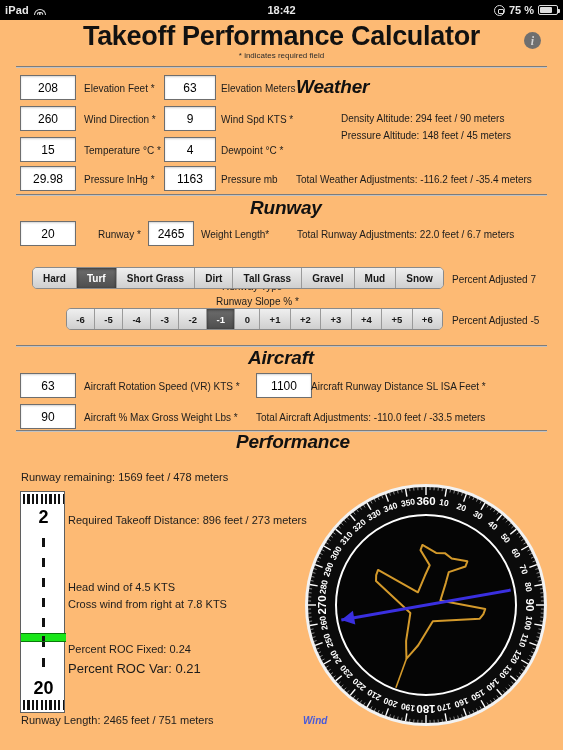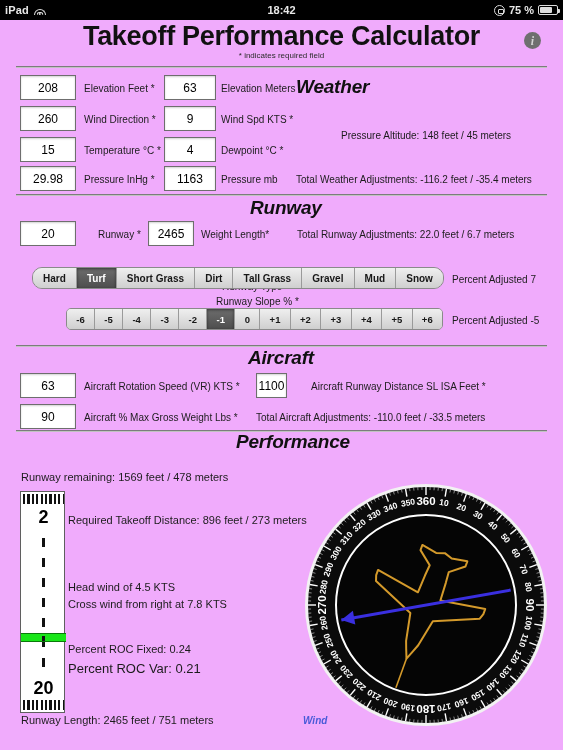--- a/index.html
+++ b/index.html
@@ -5,21 +5,21 @@
   * { box-sizing: border-box; margin: 0; padding: 0; }
   html, body {
     width: 563px; height: 750px;
     background: #000;
     font-family: "Liberation Sans", sans-serif;
     overflow: hidden;
   }
   #app {
     position: relative;
     width: 563px; height: 750px;
-    background: #f0abfc;
+    background: #fdba74;
     overflow: hidden;
   }
 
   
   #statusbar {
     position: absolute; top: 0; left: 0;
     width: 563px; height: 20px;
     background: #000;
     color: #e8e8e8;
     font-size: 11px;
@@ -190,34 +190,35 @@
   <div class="fld" style="left:20px; top:137px; width:56px;">15</div>
   <div class="lbl" style="left:84px; top:145px;">Temperature °C *</div>
   <div class="fld" style="left:164px; top:137px; width:52px;">4</div>
   <div class="lbl" style="left:221px; top:145px;">Dewpoint °C *</div>
 
   <div class="fld" style="left:20px; top:166px; width:56px;">29.98</div>
   <div class="lbl" style="left:84px; top:174px;">Pressure InHg *</div>
   <div class="fld" style="left:164px; top:166px; width:52px;">1163</div>
   <div class="lbl" style="left:221px; top:174px;">Pressure mb</div>
 
+  <div class="info-line" style="left:341px; top:113px;">Density Altitude: 294 feet / 90 meters</div>
   <div class="info-line" style="left:341px; top:130px;">Pressure Altitude: 148 feet / 45 meters</div>
   <div class="info-line" style="left:296px; top:174px;">Total Weather Adjustments: -116.2 feet / -35.4 meters</div>
 
   <div class="divider" style="left:16px; top:194px; width:531px;"></div>
   <div class="sec-title" style="left:250px; top:197px;">Runway</div>
 
   <div class="fld" style="left:20px; top:221px; width:56px;">20</div>
   <div class="lbl" style="left:98px; top:229px;">Runway *</div>
   <div class="fld" style="left:148px; top:221px; width:46px;">2465</div>
   <div class="lbl" style="left:201px; top:229px;">Weight Length*</div>
   <div class="info-line" style="left:297px; top:229px;">Total Runway Adjustments: 22.0 feet / 6.7 meters</div>
 
   <div class="cap" style="left:222px; top:255px;margin-top:26px;">Runway Type *</div>
-  <div class="seg" id="type-seg" style="left:32px; top:267px; width:412px;border-radius:10px;">
+  <div class="seg" id="type-seg" style="left:32px; top:267px; width:412px;">
       <div class="segbtn">Hard</div>
       <div class="segbtn on">Turf</div>
       <div class="segbtn">Short Grass</div>
       <div class="segbtn">Dirt</div>
       <div class="segbtn">Tall Grass</div>
       <div class="segbtn">Gravel</div>
       <div class="segbtn">Mud</div>
       <div class="segbtn">Snow</div>
     </div>
   <div class="cap" style="left:452px; top:274px;">Percent Adjusted 7</div>
@@ -238,21 +239,21 @@
       <div class="segbtn">+5</div>
       <div class="segbtn">+6</div>
     </div>
   <div class="cap" style="left:452px; top:315px;">Percent Adjusted -5</div>
 
   <div class="divider" style="left:16px; top:345px; width:531px;"></div>
   <div class="sec-title" style="left:248px; top:347px;">Aircraft</div>
 
   <div class="fld" style="left:20px; top:373px; width:56px;">63</div>
   <div class="lbl" style="left:84px; top:381px;">Aircraft Rotation Speed (VR) KTS *</div>
-  <div class="fld" style="left:256px; top:373px; width:31px;">1100</div>
+  <div class="fld" style="left:256px; top:373px; width:56px;">1100</div>
   <div class="lbl" style="left:311px; top:381px;">Aircraft Runway Distance SL ISA Feet *</div>
 
   <div class="fld" style="left:20px; top:404px; width:56px;">90</div>
   <div class="lbl" style="left:84px; top:412px;">Aircraft % Max Gross Weight Lbs *</div>
   <div class="info-line" style="left:256px; top:412px;">Total Aircraft Adjustments: -110.0 feet / -33.5 meters</div>
 
   <div class="divider" style="left:16px; top:430px; width:531px;"></div>
   <div class="sec-title" style="left:236px; top:431px;">Performance</div>
 
   <div class="info-line" style="left:21px; top:471px; font-size:11px;">Runway remaining: 1569 feet / 478 meters</div>

